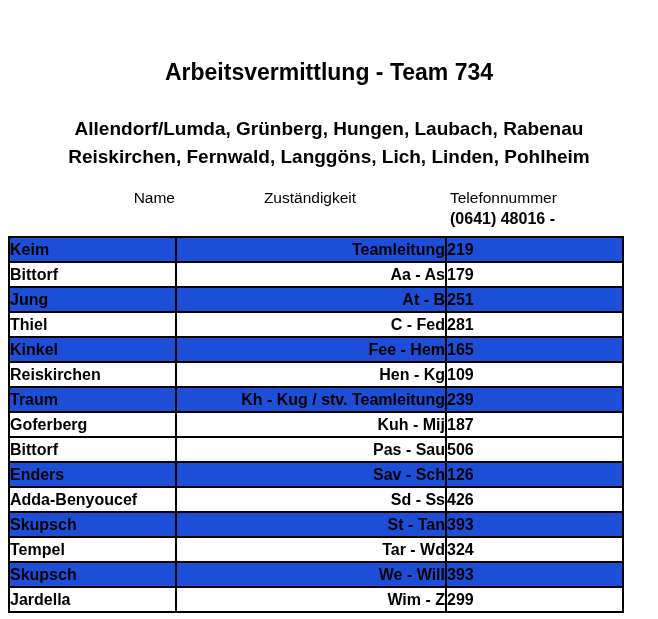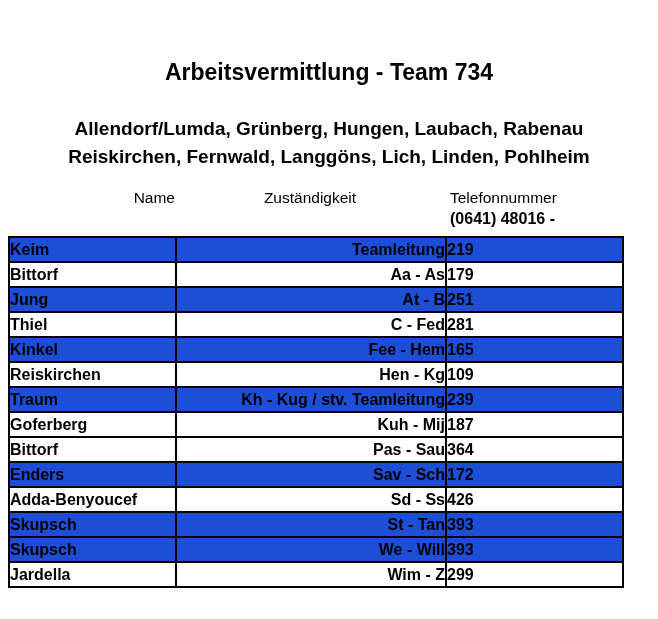--- a/index.html
+++ b/index.html
@@ -133,36 +133,41 @@
           <td class="cell-extension">239</td>
         </tr>
         <tr>
           <td class="cell-name">Goferberg</td>
           <td class="cell-zustaendigkeit">Kuh - Mij</td>
           <td class="cell-extension">187</td>
         </tr>
         <tr>
           <td class="cell-name">Bittorf</td>
           <td class="cell-zustaendigkeit">Pas - Sau</td>
-          <td class="cell-extension">364</td>
+          <td class="cell-extension">506</td>
         </tr>
         <tr class="alt">
           <td class="cell-name">Enders</td>
           <td class="cell-zustaendigkeit">Sav - Sch</td>
-          <td class="cell-extension">172</td>
+          <td class="cell-extension">126</td>
         </tr>
         <tr>
           <td class="cell-name">Adda-Benyoucef</td>
           <td class="cell-zustaendigkeit">Sd - Ss</td>
           <td class="cell-extension">426</td>
         </tr>
         <tr class="alt">
           <td class="cell-name">Skupsch</td>
           <td class="cell-zustaendigkeit">St - Tan</td>
           <td class="cell-extension">393</td>
+        </tr>
+        <tr>
+          <td class="cell-name">Tempel</td>
+          <td class="cell-zustaendigkeit">Tar - Wd</td>
+          <td class="cell-extension">324</td>
         </tr>
         <tr class="alt">
           <td class="cell-name">Skupsch</td>
           <td class="cell-zustaendigkeit">We - Will</td>
           <td class="cell-extension">393</td>
         </tr>
         <tr>
           <td class="cell-name">Jardella</td>
           <td class="cell-zustaendigkeit">Wim - Z</td>
           <td class="cell-extension">299</td>

